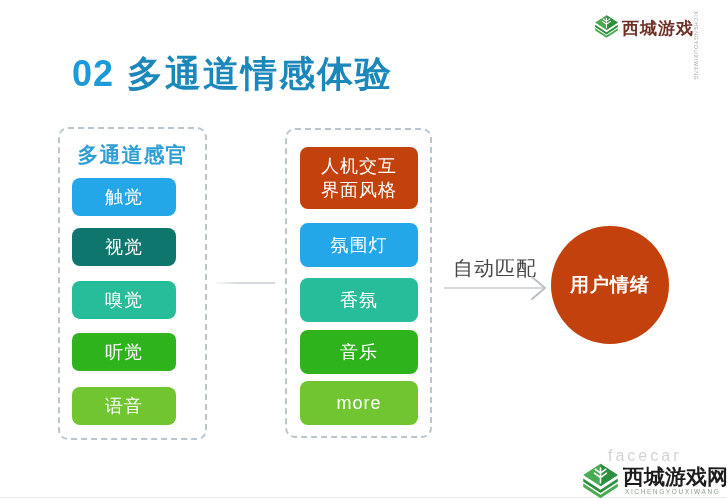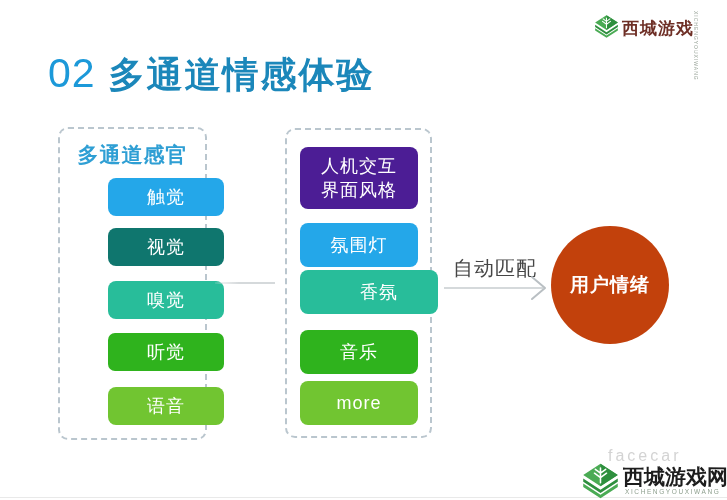--- a/index.html
+++ b/index.html
@@ -1,38 +1,38 @@
 <!DOCTYPE html>
 <html><head>
 <meta charset="utf-8">
 <style>
   html,body{margin:0;padding:0;background:#fff;}
   #stage{position:relative;width:727px;height:500px;background:#ffffff;overflow:hidden;
          font-family:"Liberation Sans","DejaVu Sans",sans-serif;}
 
   
   .title-row{position:absolute;left:48px;top:50px;display:flex;align-items:baseline;gap:13px;}
-  .title-num{font-size:41px;font-weight:normal;letter-spacing:1px;}
+  .title-num{font-size:36px;font-weight:bold;letter-spacing:1px;margin-left:24px;}
   .title-text{font-size:36px;font-weight:bold;letter-spacing:2px;}
 
   
   .panel{position:absolute;border:2px dashed #bac6ce;border-radius:10px;box-sizing:border-box;}
   #left-panel{left:58px;top:127px;width:149px;height:313px;}
   #right-panel{left:285px;top:128px;width:147px;height:310px;}
   .panel-title{position:absolute;left:0;right:0;top:12px;text-align:center;
                font-size:21px;font-weight:bold;letter-spacing:1px;}
 
   
   .btn{position:absolute;border-radius:8px;color:#ffffff;font-size:18px;letter-spacing:1px;
        display:flex;align-items:center;justify-content:center;text-align:center;
        white-space:pre-line;line-height:1.35;}
-  .lb{left:12px;width:116px;height:38px;margin-left:36px;}
+  .lb{left:12px;width:104px;height:38px;}
   #lb1{top:49px;} #lb2{top:99px;} #lb3{top:152px;} #lb4{top:204px;} #lb5{top:258px;}
   .rb{left:13px;width:118px;height:44px;}
-  #rb1{top:17px;height:62px;} #rb2{top:93px;} #rb3{top:140px;padding-left:20px;} #rb4{top:200px;} #rb5{top:251px;}
+  #rb1{top:17px;height:62px;} #rb2{top:93px;} #rb3{top:148px;} #rb4{top:200px;} #rb5{top:251px;}
 
   
   #connector-line{position:absolute;left:215px;top:282px;width:60px;height:2px;
     background:linear-gradient(to right,rgba(216,220,222,0.15),#d5d9db 40%);}
   #arrow-svg{position:absolute;left:440px;top:273px;}
   #arrow-label{position:absolute;left:449px;top:255px;width:92px;text-align:center;
     font-size:20px;letter-spacing:1px;}
 
   
   #result-circle{position:absolute;left:551px;top:226px;width:118px;height:118px;border-radius:50%;
@@ -72,21 +72,21 @@
     <div id="lb1" class="btn lb" style="background-color: rgb(36, 167, 233);">触觉</div>
     <div id="lb2" class="btn lb" style="background-color: #0f766e;">视觉</div>
     <div id="lb3" class="btn lb" style="background-color: rgb(40, 189, 154);">嗅觉</div>
     <div id="lb4" class="btn lb" style="background-color: rgb(47, 179, 29); border-radius: 7px;">听觉</div>
     <div id="lb5" class="btn lb" style="background-color: rgb(113, 197, 49);">语音</div>
   </div>
 
   <div id="connector-line"></div>
 
   <div id="right-panel" class="panel">
-    <div id="rb1" class="btn rb" style="background-color: #4c1d95;">人机交互
+    <div id="rb1" class="btn rb" style="background-color: #c2410c;">人机交互
 界面风格</div>
     <div id="rb2" class="btn rb" style="background-color: rgb(36, 167, 233);">氛围灯</div>
     <div id="rb3" class="btn rb" style="background-color: rgb(40, 189, 154);">香氛</div>
     <div id="rb4" class="btn rb" style="background-color: rgb(47, 179, 29);">音乐</div>
     <div id="rb5" class="btn rb" style="background-color: rgb(113, 197, 49);">more</div>
   </div>
 
   <div id="arrow-label" style="color: rgb(69, 69, 69);">自动匹配</div>
   <svg id="arrow-svg" width="110" height="30" viewBox="0 0 110 30">
     <line x1="4" y1="15" x2="103" y2="15" stroke="#d5d9db" stroke-width="2"></line>

